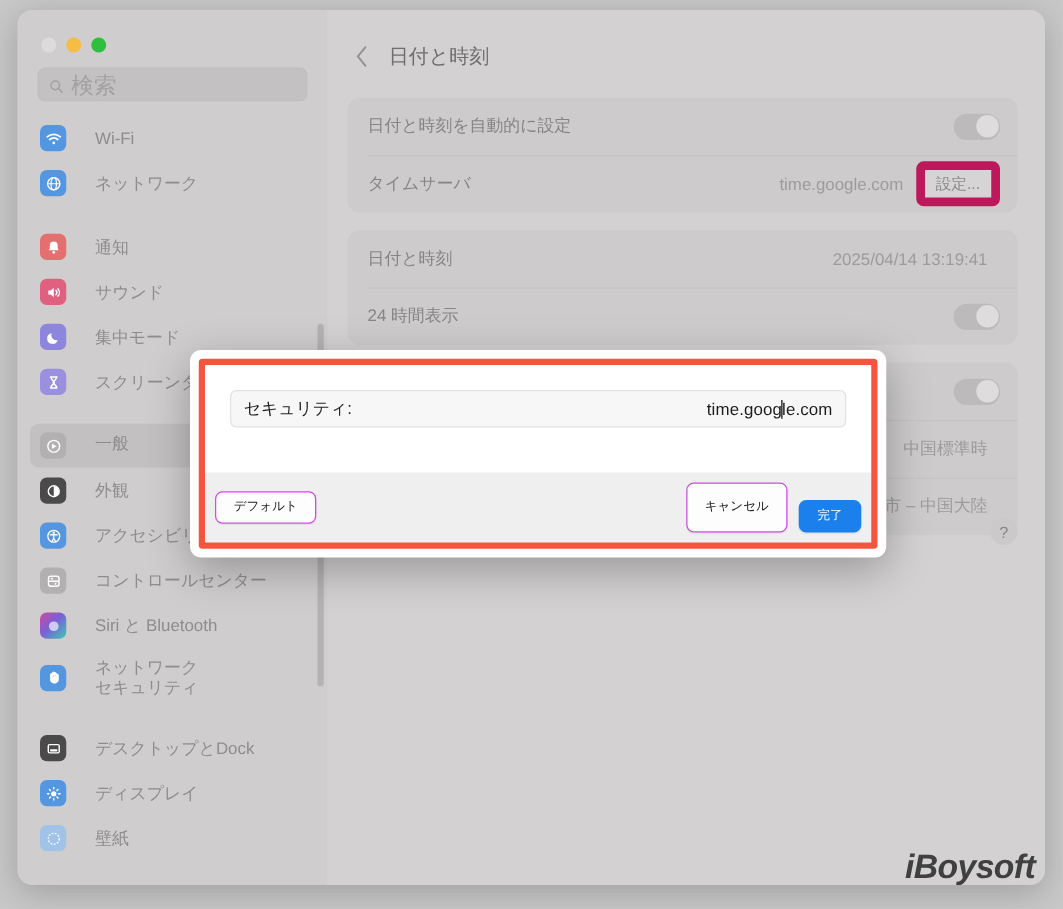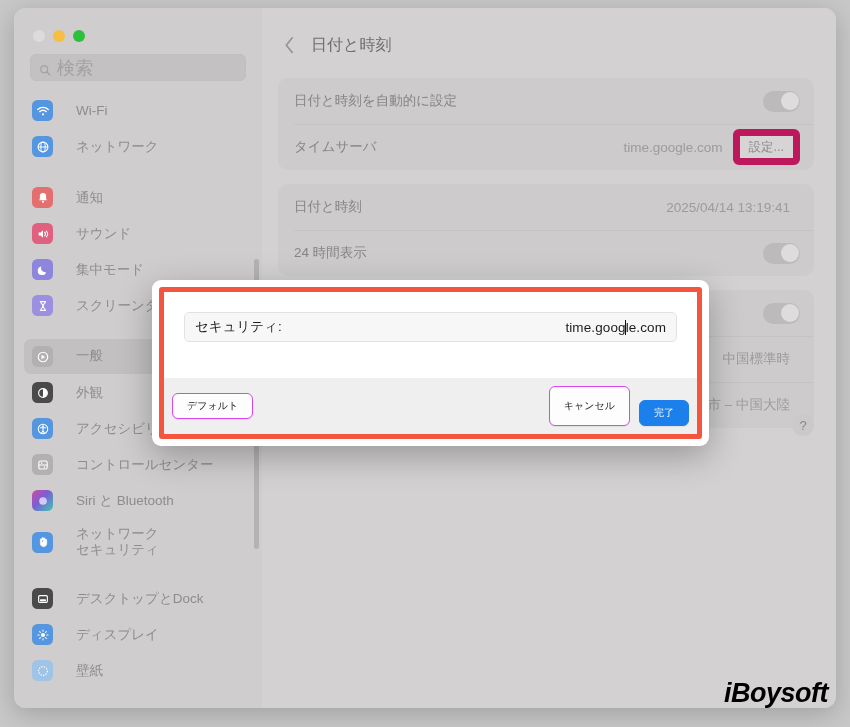--- a/index.html
+++ b/index.html
@@ -316,21 +316,21 @@
   .footer-right { display: flex; gap: 9px; }
 
   
   #watermark {
     position: absolute;
     right: 22px;
     bottom: 18px;
     font-size: 27px;
     font-style: italic;
     font-weight: bold;
-    color: #000000;
+    color: #404040;
     letter-spacing: -0.5px;
     font-family: "Liberation Sans", sans-serif;
   }
 </style>
 </head>
 <body>
 
 <div id="desktop">
 
   <div id="window">

